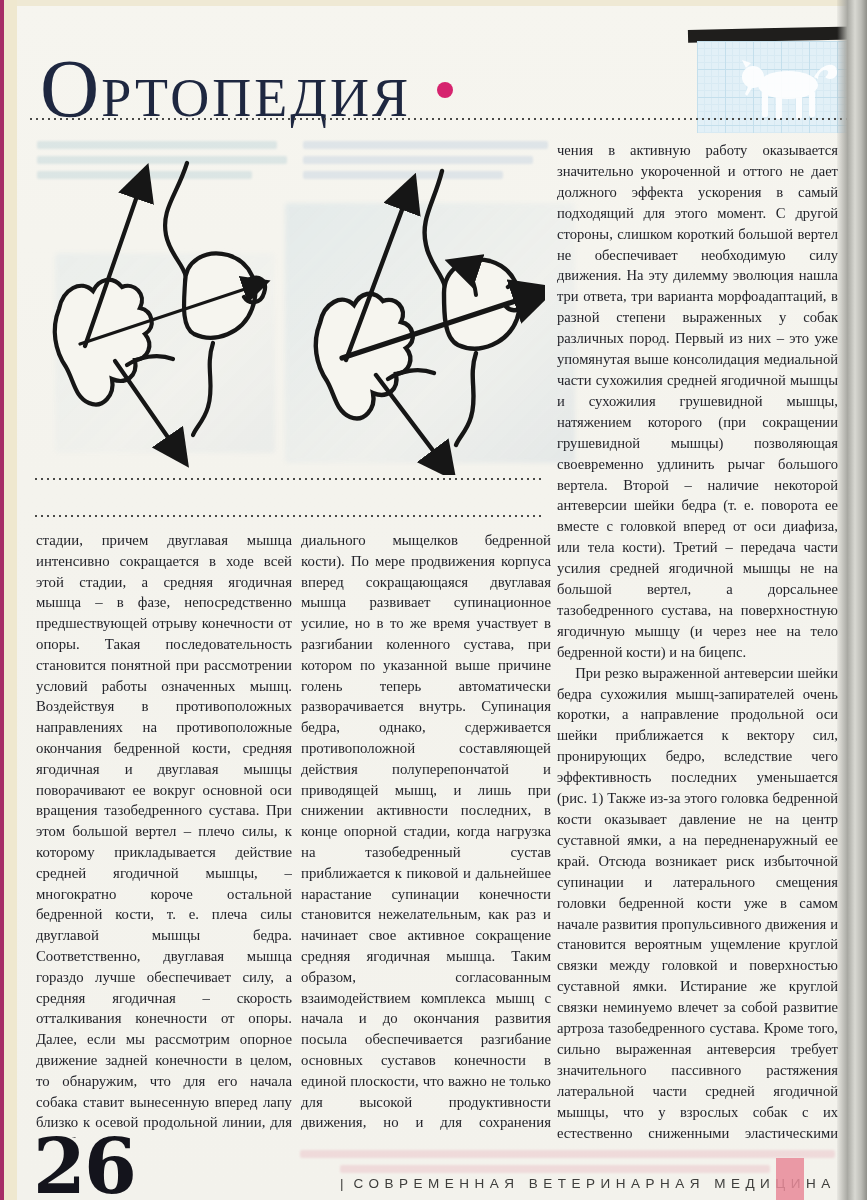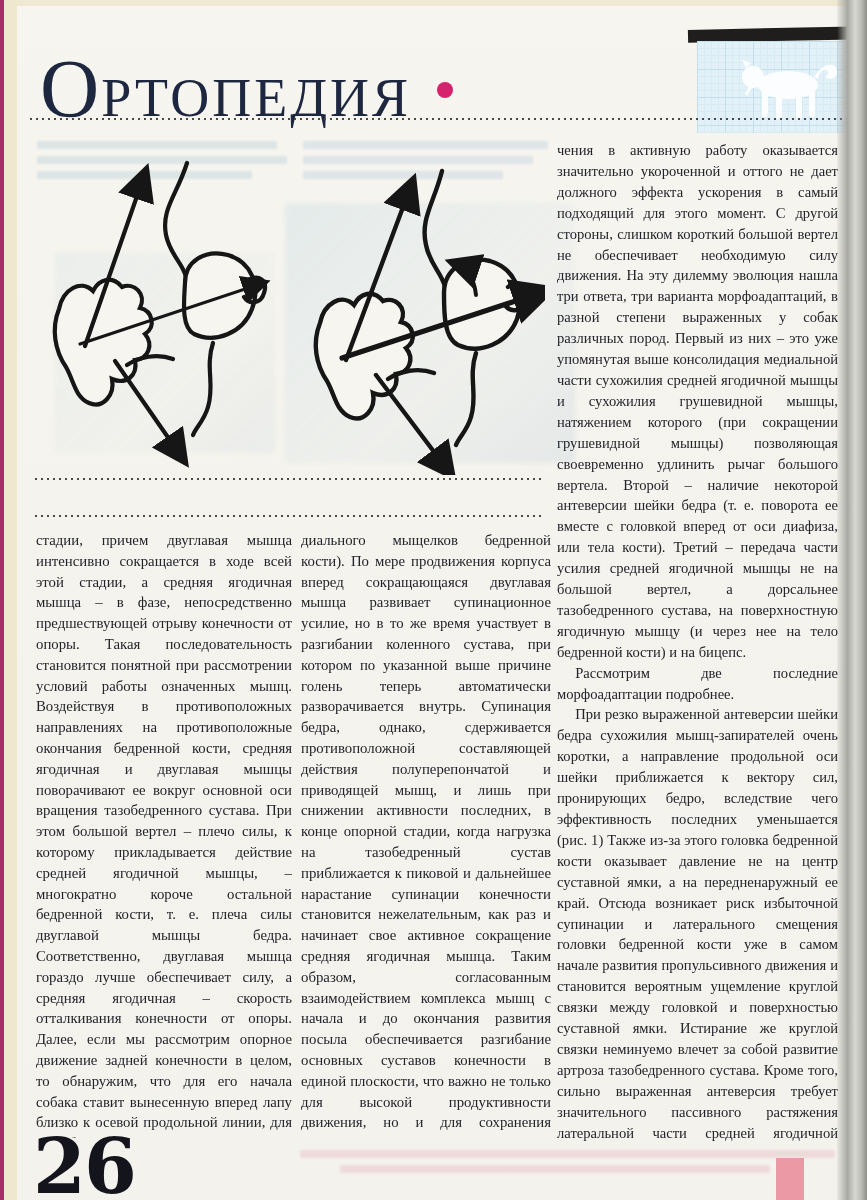--- a/index.html
+++ b/index.html
@@ -174,27 +174,29 @@
 
   <div class="col col1">
     <p>стадии, причем двуглавая мышца интенсивно сокращается в ходе всей этой стадии, а средняя ягодичная мышца – в фазе, непосредственно предшествующей отрыву конечности от опоры. Такая последовательность становится понятной при рассмотрении условий работы означенных мышц. Воздействуя в противоположных направлениях на противоположные окончания бедренной кости, средняя ягодичная и двуглавая мышцы поворачивают ее вокруг основной оси вращения тазобедренного сустава. При этом большой вертел – плечо силы, к которому прикладывается действие средней ягодичной мышцы, – многократно короче остальной бедренной кости, т. е. плеча силы двуглавой мышцы бедра. Соответственно, двуглавая мышца гораздо лучше обеспечивает силу, а средняя ягодичная – скорость отталкивания конечности от опоры. Далее, если мы рассмотрим опорное движение задней конечности в целом, то обнаружим, что для его начала собака ставит вынесенную вперед лапу близко к осевой продольной линии, для чего бедро под действием подвздошно-поясничной мышцы (прикрепленной к его малому вертелу) несколько приводится под корпус, а голень супинируется (во время сгибания коленного сустава – прежде всего из-за неодинаковости длин суставных поверхностей латерального и ме-</p>
   </div>
   <div class="col col2">
     <p>диального мыщелков бедренной кости). По мере продвижения корпуса вперед сокращающаяся двуглавая мышца развивает супинационное усилие, но в то же время участвует в разгибании коленного сустава, при котором по указанной выше причине голень теперь автоматически разворачивается внутрь. Супинация бедра, однако, сдерживается противоположной составляющей действия полуперепончатой и приводящей мышц, и лишь при снижении активности последних, в конце опорной стадии, когда нагрузка на тазобедренный сустав приближается к пиковой и дальнейшее нарастание супинации конечности становится нежелательным, как раз и начинает свое активное сокращение средняя ягодичная мышца. Таким образом, согласованным взаимодействием комплекса мышц с начала и до окончания развития посыла обеспечивается разгибание основных суставов конечности в единой плоскости, что важно не только для высокой продуктивности движения, но и для сохранения здорового состояния суставов.</p>
 
   </div>
   <div class="col col3">
     <p>чения в активную работу оказывается значительно укороченной и оттого не дает должного эффекта ускорения в самый подходящий для этого момент. С другой стороны, слишком короткий большой вертел не обеспечивает необходимую силу движения. На эту дилемму эволюция нашла три ответа, три варианта морфоадаптаций, в разной степени выраженных у собак различных пород. Первый из них – это уже упомянутая выше консолидация медиальной части сухожилия средней ягодичной мышцы и сухожилия грушевидной мышцы, натяжением которого (при сокращении грушевидной мышцы) позволяющая своевременно удлинить рычаг большого вертела. Второй – наличие некоторой антеверсии шейки бедра (т. е. поворота ее вместе с головкой вперед от оси диафиза, или тела кости). Третий – передача части усилия средней ягодичной мышцы не на большой вертел, а дорсальнее тазобедренного сустава, на поверхностную ягодичную мышцу (и через нее на тело бедренной кости) и на бицепс.</p>
-    <p class="indent">Рассмотрим две последние морфоадаптации подробнее.</p>
     <p class="indent">При резко выраженной антеверсии шейки бедра сухожилия мышц-запирателей очень коротки, а направление продольной оси шейки приближается к вектору сил, пронирующих бедро, вследствие чего эффективность последних уменьшается (рис. 1) Также из-за этого головка бедренной кости оказывает давление не на центр суставной ямки, а на передненаружный ее край. Отсюда возникает риск избыточной супинации и латерального смещения головки бедренной кости уже в самом начале развития пропульсивного движения и становится вероятным ущемление круглой связки между головкой и поверхностью суставной ямки. Истирание же круглой связки неминуемо влечет за собой развитие артроза тазобедренного сустава. Кроме того, сильно выраженная антеверсия требует значительного пассивного растяжения латеральной части средней ягодичной мышцы, что у взрослых собак с их естественно сниженными эластическими качествами фасций может приводить к растяжению мышцы и повреждению тазобедренного сустава при спонтанном нарастании компрессионной нагрузки, а</p>
   </div>
 
   <div class="ghost g-pink" style="left:300px;top:1150px;width:535px;">
     <div class="gl" style="width:535px;"></div>
       <div class="gl" style="width:430px;margin-left:40px;"></div>
   </div>
 
   <div class="page-number">26</div>
+  <div class="footer-line">
+    <span class="bar">|</span><span>СОВРЕМЕННАЯ ВЕТЕРИНАРНАЯ МЕДИЦИНА</span>
+  </div>
   <div class="pink-block"></div>
   <div class="pink-block2"></div>
 
   <div class="edge-right"></div>
 </div>
 
 </body></html>

